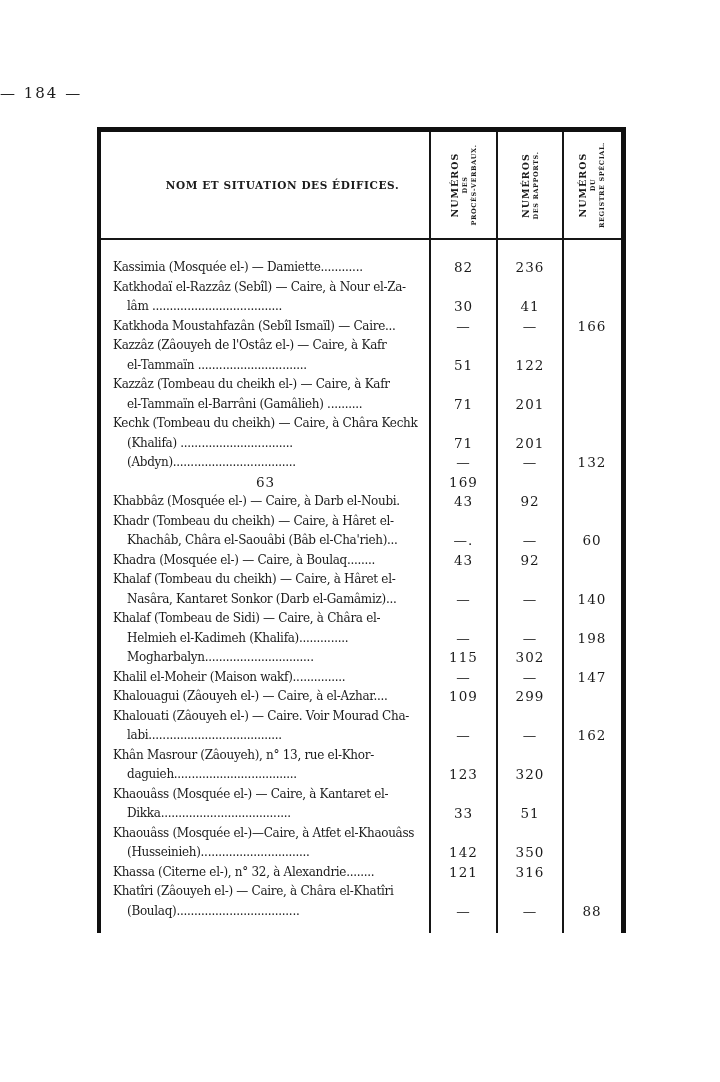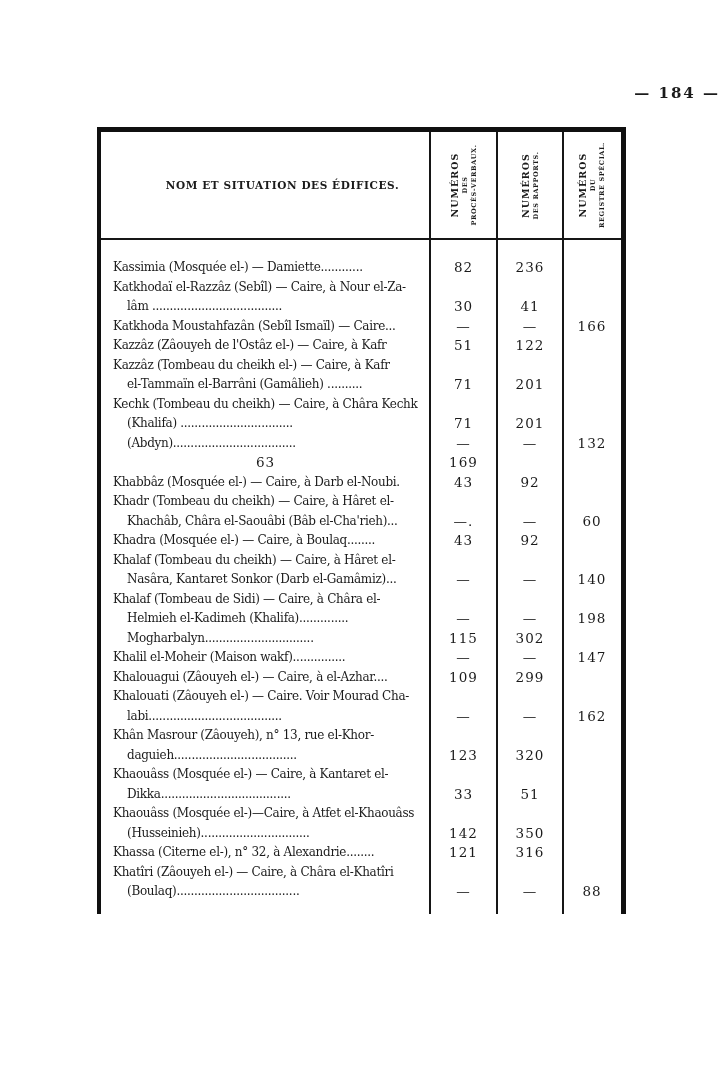--- a/index.html
+++ b/index.html
@@ -4,21 +4,21 @@
 <style>
   html,body { margin:0; padding:0; }
   body {
     width:720px; height:1082px; position:relative;
     background:#ffffff; color:#1b1b1b;
     font-family:"DejaVu Serif", serif;
     overflow:hidden;
   }
   .page-number {
     position:absolute; top:84px; left:0; width:720px;
-    text-align:right; font-size:15px; font-weight:bold; letter-spacing:2px;
+    text-align:left; font-size:15px; font-weight:normal; letter-spacing:2px;
   }
   .table {
     position:absolute; left:97px; top:127px; width:520px;
     border-top:5px solid #101010;
     border-left:4px solid #101010;
     border-right:5px solid #101010;
     background:#fff;
   }
   
   .vrule { position:absolute; top:0; bottom:0; width:2px; background:#161616; }
@@ -113,20 +113,21 @@
         <div class="cell name">
           <div class="line">Katkhoda Moustahfazân (Sebîl Ismaïl) — Caire...</div>
         </div>
         <div class="cell num">—</div>
         <div class="cell num">—</div>
         <div class="cell num">166</div>
       </div>
       <div class="row">
         <div class="cell name">
           <div class="line">Kazzâz (Zâouyeh de l'Ostâz el-) — Caire, à Kafr</div>
+          <div class="line cont">el-Tammaïn ...............................</div>
         </div>
         <div class="cell num">51</div>
         <div class="cell num">122</div>
         <div class="cell num"></div>
       </div>
       <div class="row">
         <div class="cell name">
           <div class="line">Kazzâz (Tombeau du cheikh el-) — Caire, à Kafr</div>
           <div class="line cont">el-Tammaïn el-Barrâni (Gamâlieh) ..........</div>
         </div>

